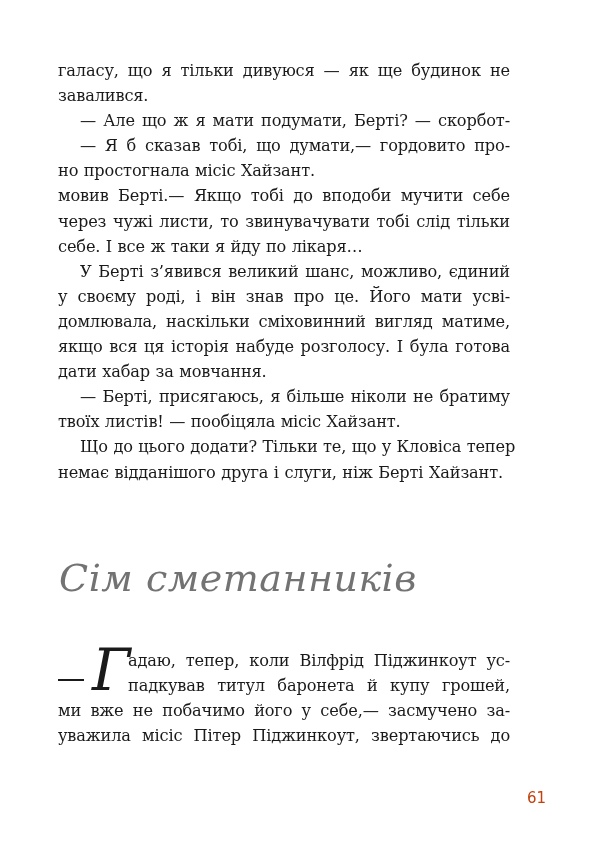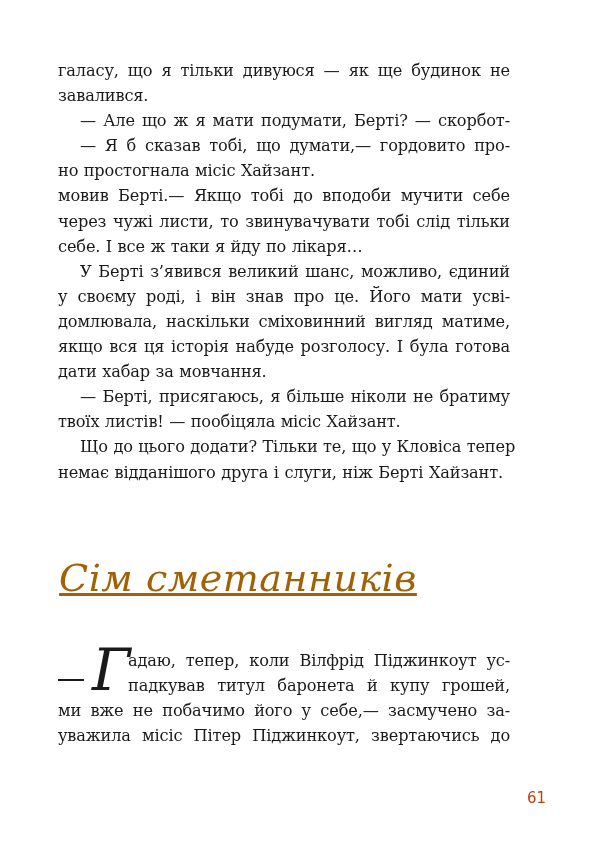--- a/index.html
+++ b/index.html
@@ -2,21 +2,21 @@
 <html><head>
 <meta charset="utf-8">
 <style>
   html, body { margin: 0; padding: 0; background: #ffffff; }
   body { width: 600px; height: 852px; position: relative; overflow: hidden;
          font-family: "DejaVu Serif", "Liberation Serif", serif; color: #1a1a1a; }
   .page { position: absolute; left: 58px; top: 58px; width: 452px; }
   .p { font-size: 16.2px; line-height: 25.1px; text-align: justify; margin: 0; letter-spacing: -0.15px; word-spacing: 0.5px; }
   .title { position: absolute; left: 0; width: 476px; top: 553px; text-align: center;
            font-family: "DejaVu Serif", "Liberation Serif", serif; font-style: italic;
-           font-size: 38px; line-height: 50px; color: #a16207; letter-spacing: 0.5px; text-decoration: underline; }
+           font-size: 38px; line-height: 50px; color: #737373; letter-spacing: 0.5px; }
   .chapter { position: absolute; left: 58px; top: 648px; width: 452px; }
   .dropwrap { position: relative; }
   .dash { position: absolute; left: 0; top: 31px; width: 26px; height: 2px; background: #1a1a1a; }
   .dropcap { position: absolute; left: 34px; top: -8px; font-style: italic; font-size: 58px; line-height: 60px;
              font-family: "DejaVu Serif", "Liberation Serif", serif; color: #1a1a1a; }
   .first-lines { margin-left: 70px; }
   .pagenum { position: absolute; left: 527px; top: 789px; font-family: "DejaVu Sans", "Liberation Sans", sans-serif;
              font-size: 15px; color: #c2410c; }
   .line { display: block; text-align: justify; text-align-last: justify; white-space: nowrap; }
   .line.last { text-align-last: left; }

